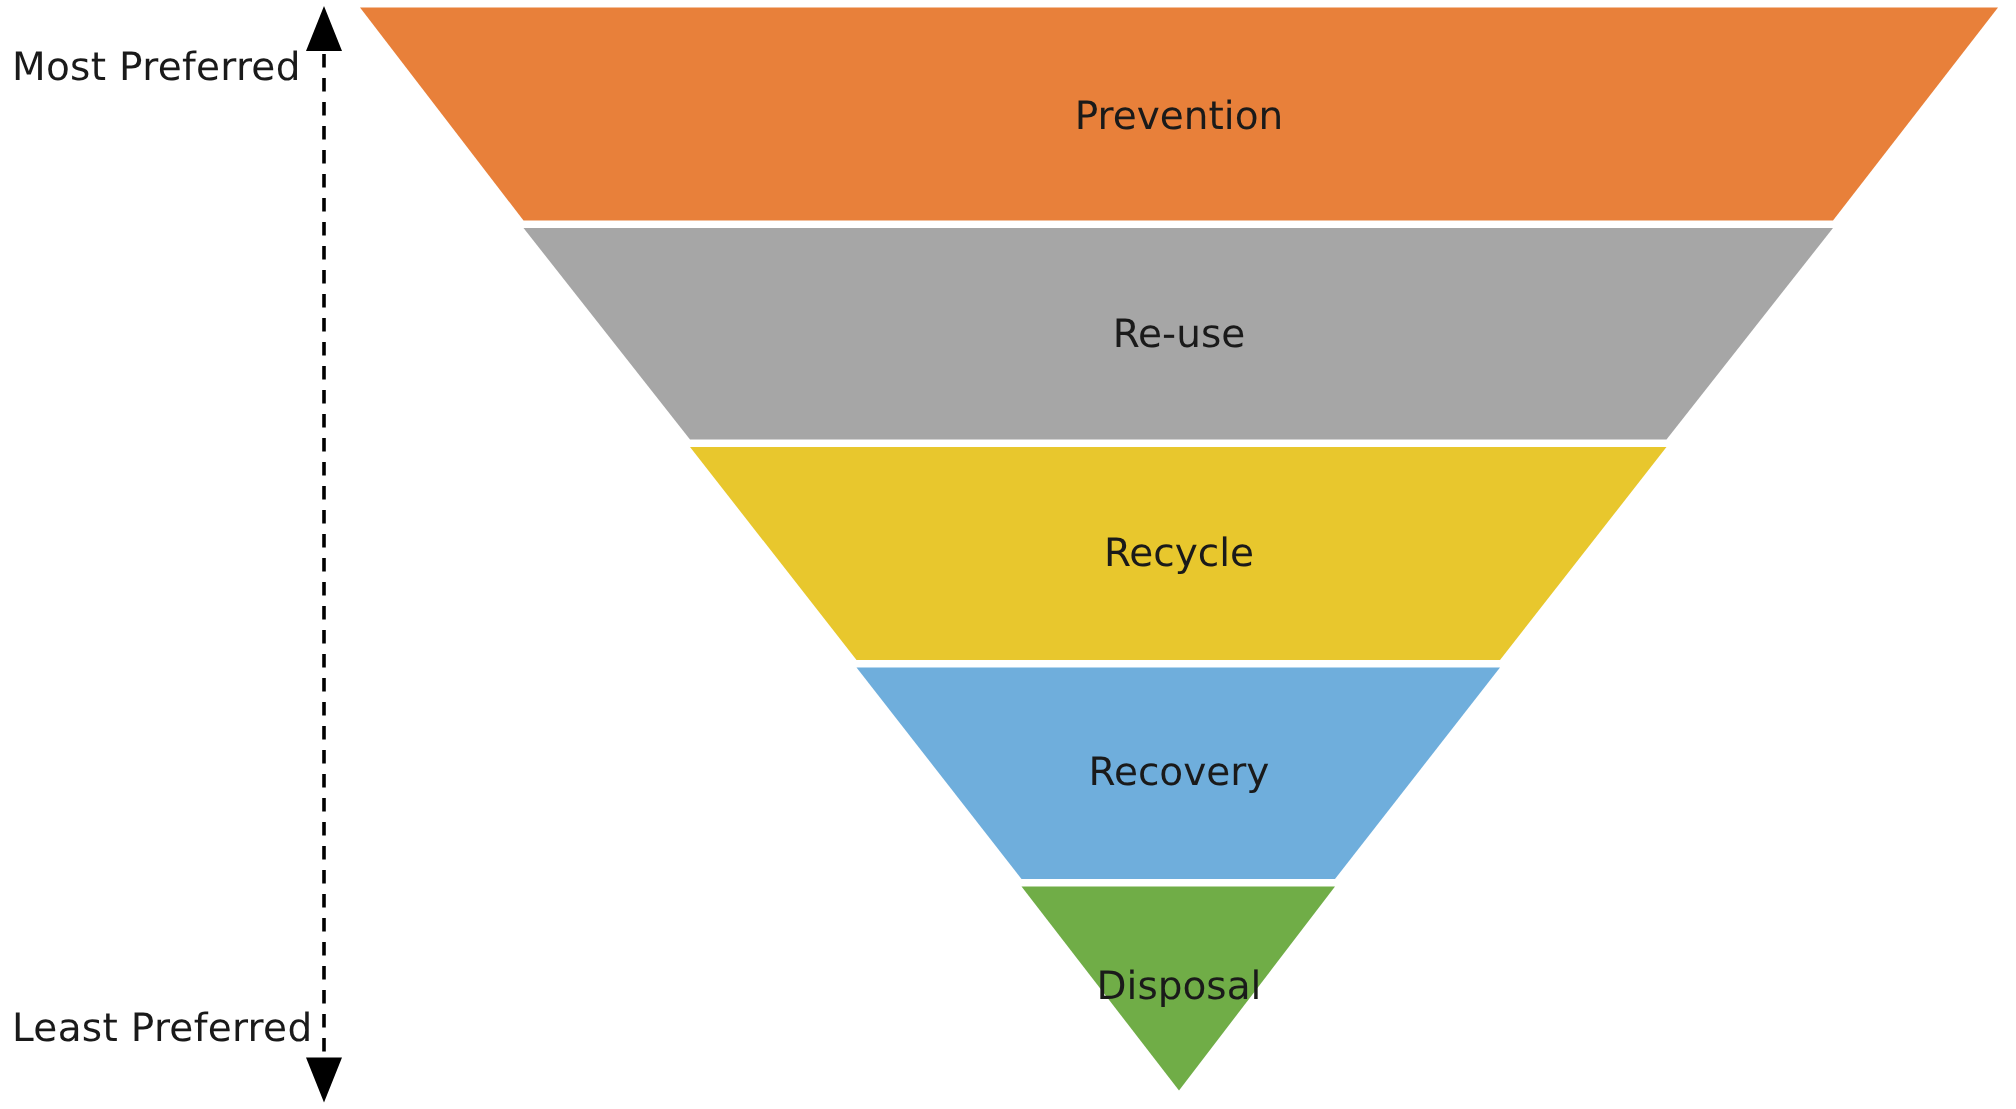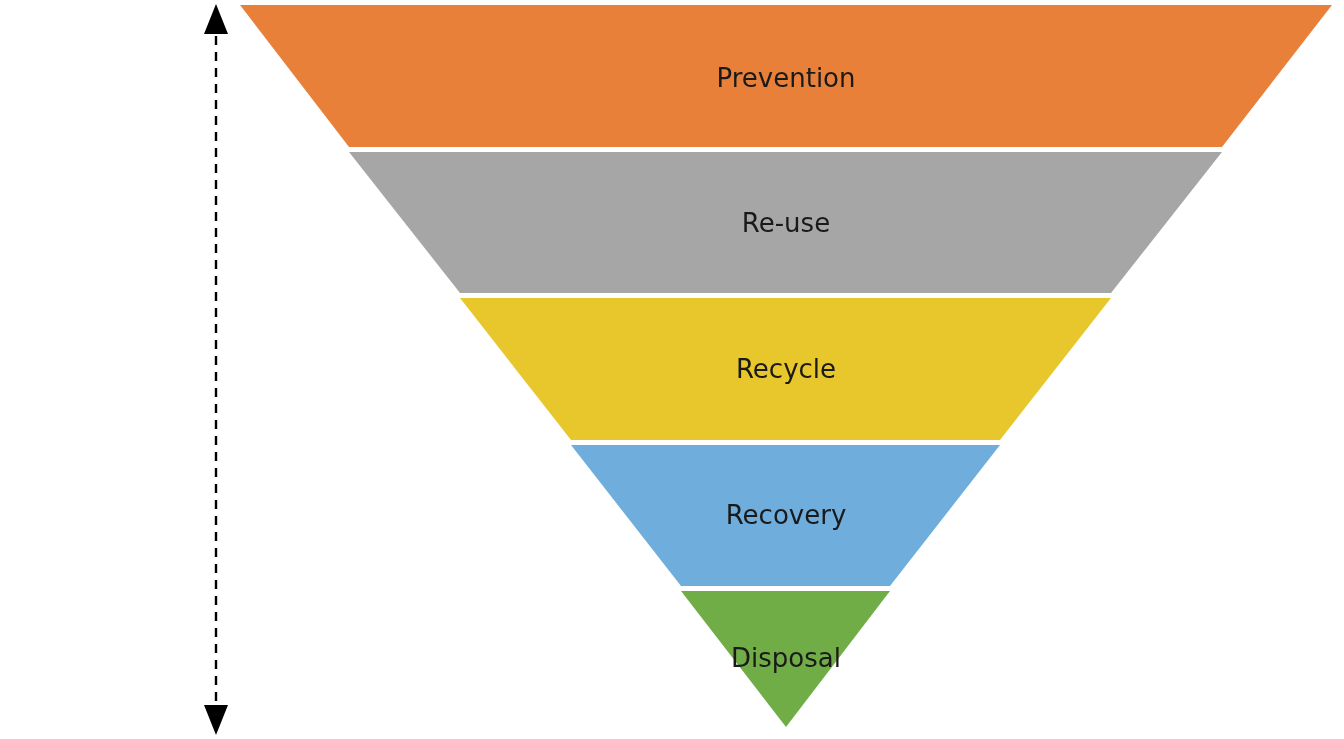--- a/index.html
+++ b/index.html
@@ -79,15 +79,17 @@
       <text class="band-label" x="786" y="516" fill="#1a1a1a">Recovery</text>
     </g>
 
     <g>
       <polygon points="681,591 890,591 786,727" fill="#70AD47"></polygon>
       <text class="band-label" x="786" y="659" fill="#1a1a1a">Disposal</text>
     </g>
 
   </svg>
 
+  <div class="axis-label" id="label-most">Most Preferred</div>
 
+  <div class="axis-label" id="label-least">Least Preferred</div>
 
 </div>
 
 </body></html>

